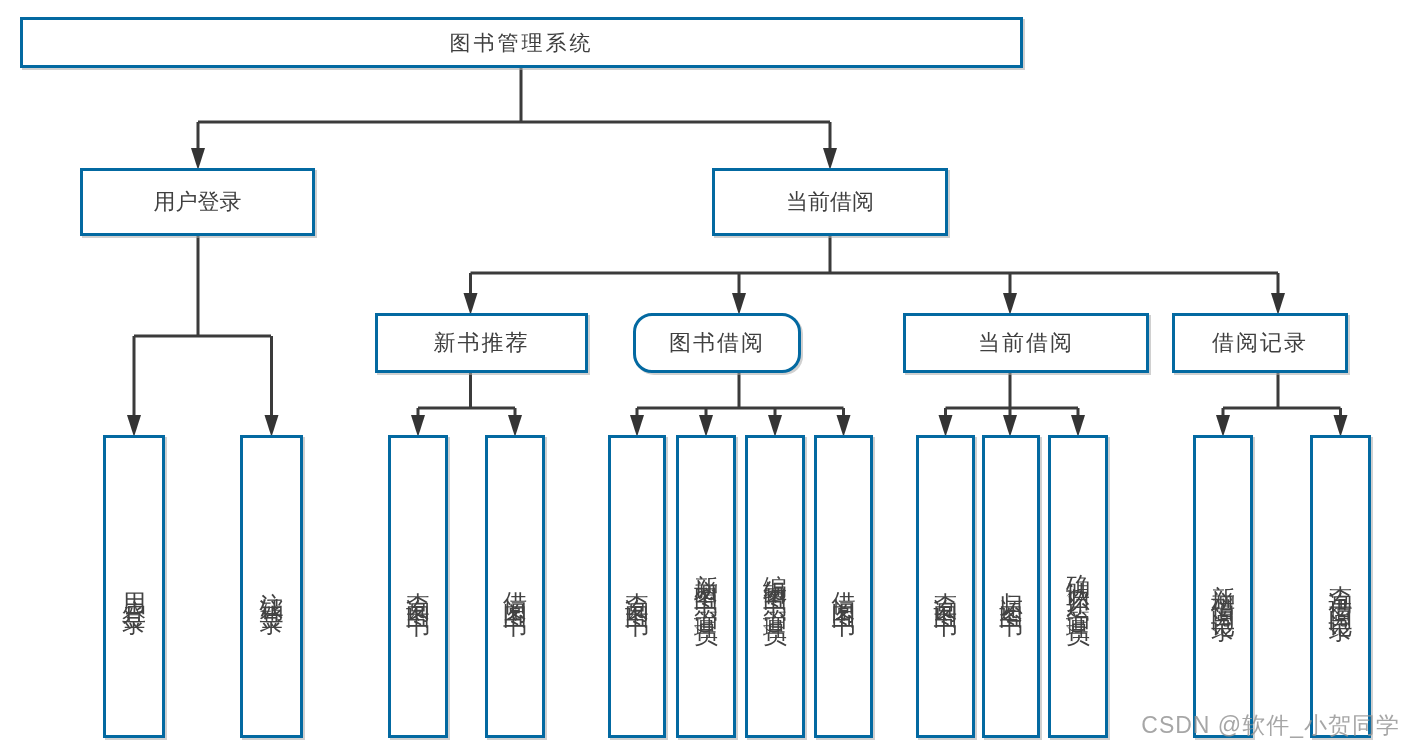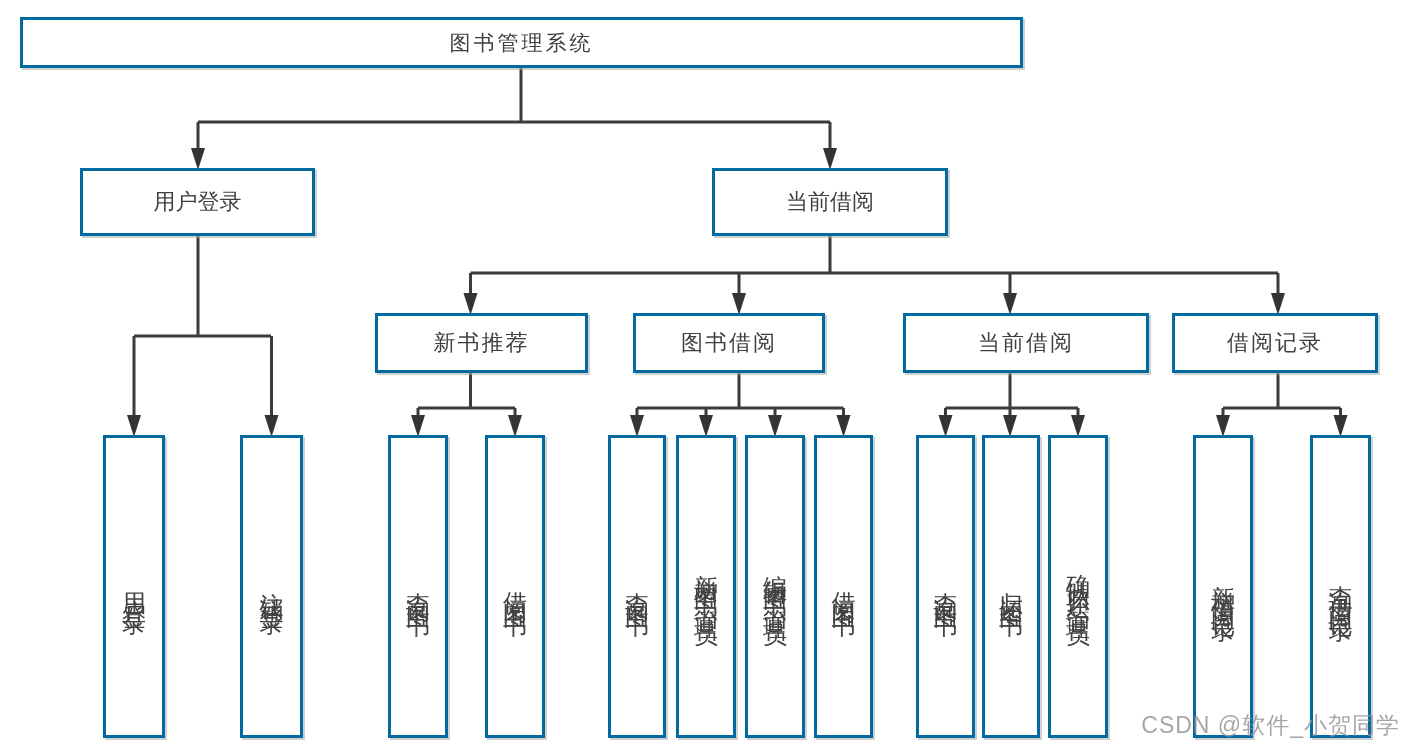--- a/index.html
+++ b/index.html
@@ -34,23 +34,23 @@
   }
 
   .node.h-label { font-size: 21px; letter-spacing: 3px; }
 
   .node.root-node   { left: 20px;   top: 17px;  width: 1003px; height: 51px; }
   .node.lvl2-a      { left: 80px;   top: 168px; width: 235px;  height: 68px; font-size: 22px; }
   .node.lvl2-b      { left: 712px;  top: 168px; width: 236px;  height: 68px; font-size: 22px; }
 
   .node.lvl3        { top: 313px; height: 60px; font-size: 22px; letter-spacing: 2px; }
   .node.lvl3-1 { left: 363px;  width: 213px; margin-left: 12px; }
-  .node.lvl3-2 { left: 633px;  width: 192px; }
+  .node.lvl3-2 { left: 633px;  width: 168px; border-radius: 19px; }
   .node.lvl3-3 { left: 903px;  width: 246px; }
-  .node.lvl3-4 { left: 1172px; width: 206px; }
+  .node.lvl3-4 { left: 1172px; width: 176px; }
 
   .node.leaf { top: 435px; height: 303px; }
   .leaf-text {
     writing-mode: vertical-rl;
     text-orientation: mixed;
     font-size: 24px;
     letter-spacing: 7px;
     color: #424242;
     line-height: 1;
     white-space: nowrap;

